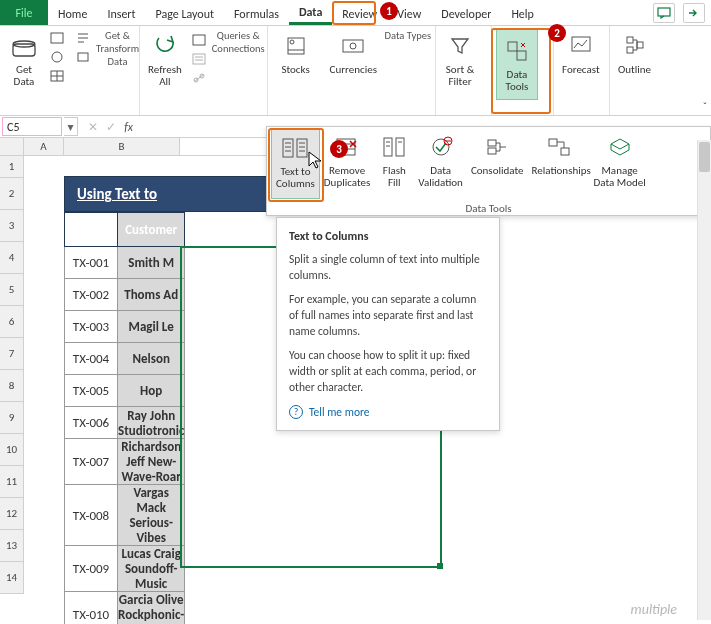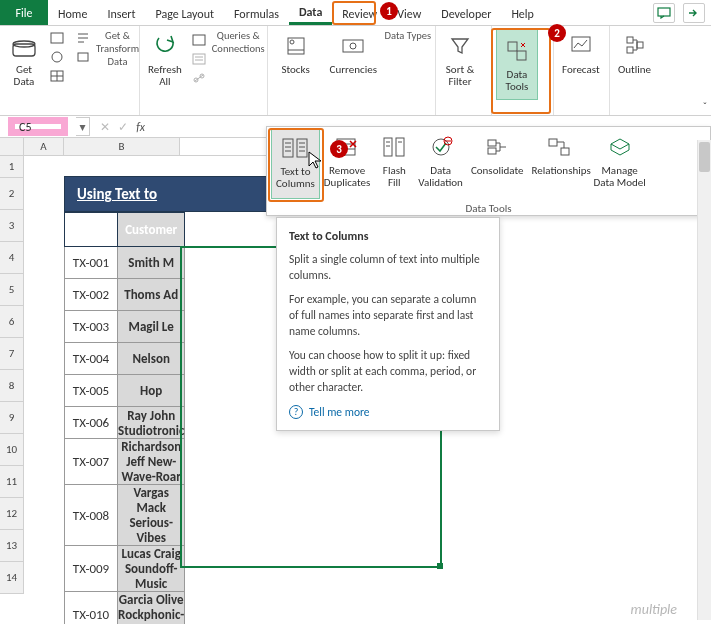--- a/index.html
+++ b/index.html
@@ -1,41 +1,41 @@
 <!DOCTYPE html>
 <html><head>
 <meta charset="utf-8">
 <style>
   * { box-sizing: border-box; margin: 0; padding: 0; font-family: 'Segoe UI', Calibri, Arial, sans-serif; }
   body { width: 711px; height: 624px; overflow: hidden; background: #fff; position: relative; font-size: 12px; color: #333; }
 
   
   .tabs { display: flex; height: 26px; background: #fff; border-bottom: 1px solid #d0d0d0; }
-  .file-btn { background: #107c41; color: #ffffff; width: 48px; display: flex; align-items: center; justify-content: center; font-size: 12px; }
+  .file-btn { background: #107c41; color: #86efac; width: 48px; display: flex; align-items: center; justify-content: center; font-size: 12px; }
   .tab { padding: 4px 10px 2px; font-size: 12px; color: #333; display: flex; align-items: center; cursor: pointer; }
   .tab.active { border-bottom: 3px solid #107c41; font-weight: 600; }
   .tab-spacer { flex: 1; }
   .tab-icons { display: flex; gap: 8px; padding-right: 6px; align-items: center; }
   .tab-icon-box { width: 22px; height: 20px; border: 1px solid #ccc; border-radius: 2px; display: flex; align-items: center; justify-content: center; }
 
   
   .ribbon { display: flex; height: 90px; border-bottom: 1px solid #d0d0d0; background: #fff; position: relative; }
   .ribbon-group { display: flex; flex-direction: row; border-right: 1px solid #e0e0e0; padding: 2px 4px 0 4px; }
   .ribbon-group-items { display: flex; flex: 1; align-items: flex-start; }
   .ribbon-group-label { text-align: center; font-size: 10.5px; color: #555; padding: 1px 0; }
   .rbtn { display: flex; flex-direction: column; align-items: center; justify-content: flex-start; padding: 2px 4px; font-size: 11px; color: #333; text-align: center; line-height: 1.1; }
   .rbtn .ricon { width: 32px; height: 32px; display: flex; align-items: center; justify-content: center; margin-bottom: 2px; }
   .rbtn .rlabel { max-width: 54px; }
   .small-icons { display: flex; flex-direction: column; gap: 3px; padding: 2px 4px; }
   .small-icon { width: 18px; height: 16px; display: flex; align-items: center; justify-content: center; }
   .collapse-caret { position: absolute; right: 4px; bottom: 2px; font-size: 11px; color: #555; }
 
   
   .fbar { display: flex; height: 22px; border-bottom: 1px solid #d0d0d0; align-items: center; font-size: 12px; }
-  .namebox { width: 60px; border: 7px solid #f9a8d4; height: 19px; margin: 1px 8px; display: flex; align-items: center; padding: 0 4px; }
+  .namebox { width: 60px; border: 1px solid #f9a8d4; height: 19px; margin: 1px 2px; display: flex; align-items: center; padding: 0 4px; }
   .namebox-drop { width: 14px; text-align: center; color: #666; border: 1px solid #ccc; border-left: none; height: 19px; display: flex; align-items: center; justify-content: center; }
   .fbar-icons { display: flex; gap: 8px; padding: 0 10px; color: #888; }
   .fx { font-style: italic; color: #555; }
   .formula-input { flex: 1; }
 
   
   .grid { position: relative; }
   .col-headers { display: flex; height: 18px; border-bottom: 1px solid #d0d0d0; }
   .corner { width: 24px; background: #f0f0f0; border-right: 1px solid #d0d0d0; }
   .ch { background: #f0f0f0; border-right: 1px solid #d0d0d0; display: flex; align-items: center; justify-content: center; font-size: 11px; color: #444; }

